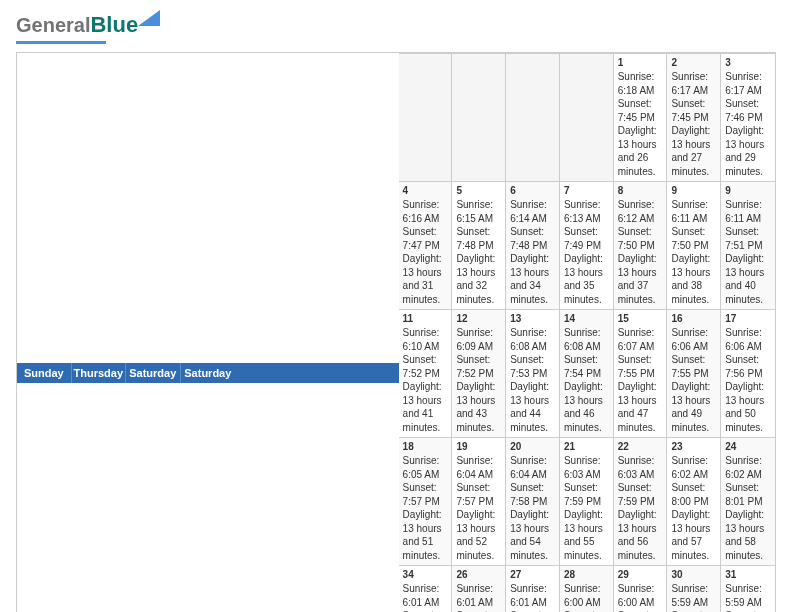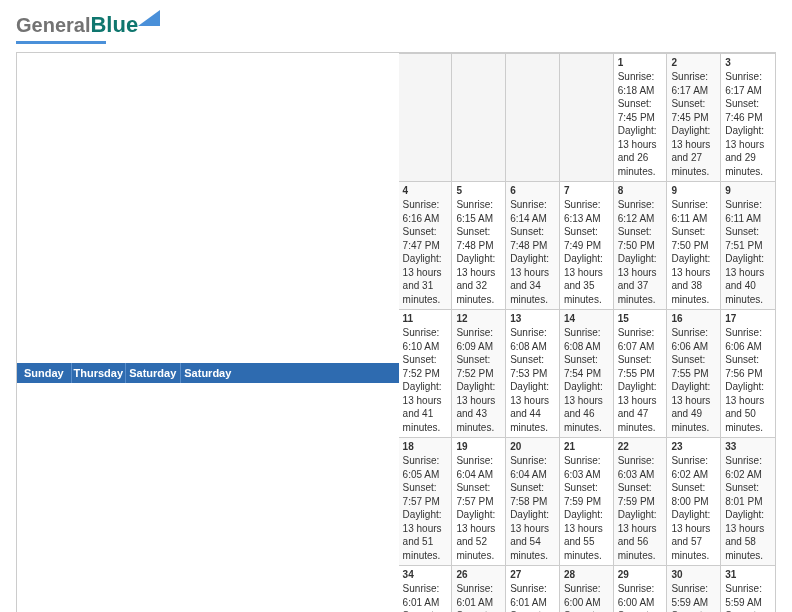--- a/index.html
+++ b/index.html
@@ -219,21 +219,21 @@
           </div>
           <div class="cal-cell alt">
             <div class="day-num">22</div>
             <div class="cell-text">Sunrise: 6:03 AM<br>Sunset: 7:59 PM<br>Daylight: 13 hours<br>and 56 minutes.</div>
           </div>
           <div class="cal-cell">
             <div class="day-num">23</div>
             <div class="cell-text">Sunrise: 6:02 AM<br>Sunset: 8:00 PM<br>Daylight: 13 hours<br>and 57 minutes.</div>
           </div>
           <div class="cal-cell alt">
-            <div class="day-num">33</div>
+            <div class="day-num">24</div>
             <div class="cell-text">Sunrise: 6:02 AM<br>Sunset: 8:01 PM<br>Daylight: 13 hours<br>and 58 minutes.</div>
           </div>
         </div>
         <div class="cal-row">
           <div class="cal-cell">
             <div class="day-num">34</div>
             <div class="cell-text">Sunrise: 6:01 AM<br>Sunset: 8:01 PM<br>Daylight: 13 hours<br>and 59 minutes.</div>
           </div>
           <div class="cal-cell alt">
             <div class="day-num">26</div>

